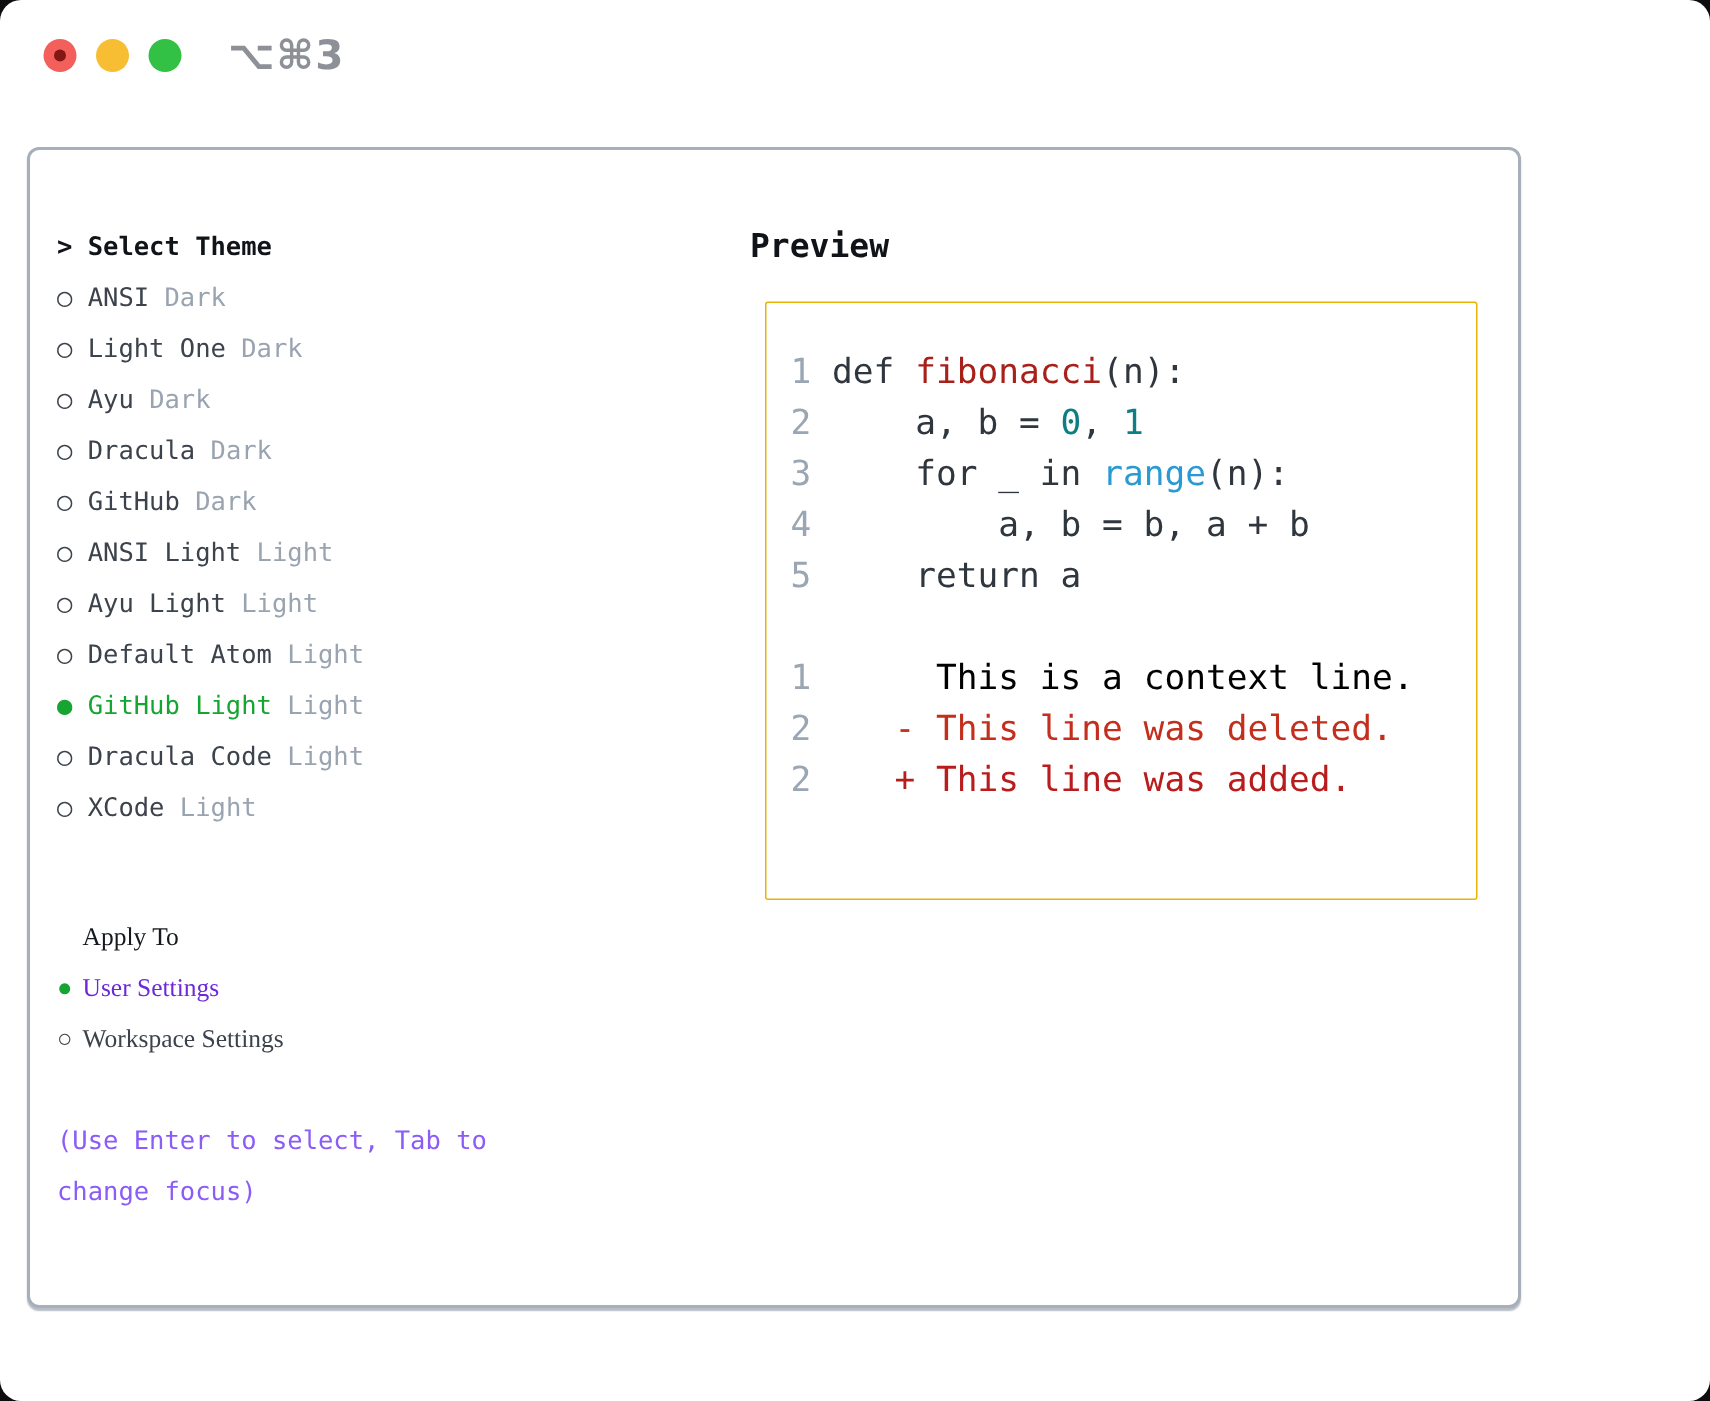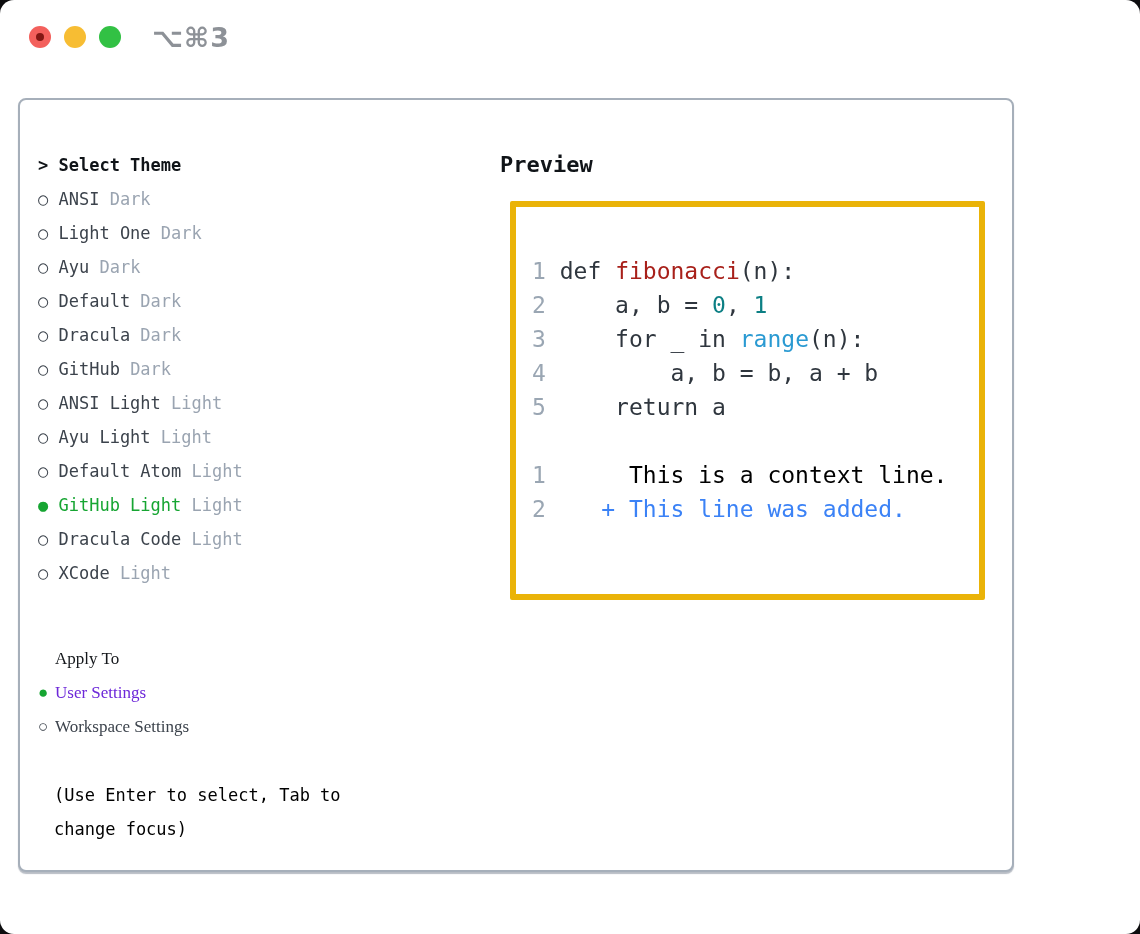--- a/index.html
+++ b/index.html
@@ -28,36 +28,36 @@
   .radio{color:#3d444d;}
   .radio.sel{color:#16a532;}
   .tname{color:#3c434c;}
   .tname.sel{color:#16a532;}
   .suffix{color:#9aa4b1;}
   .apply-block{margin-top:52px;font-family:Liberation Serif, serif;}
   .apply-label{color:#15181c;}
   .opt-name{color:#3c434c;}
   .opt-name.sel{color:#6d28d9;}
   .hint-block{margin-top:34px;}
-  .hint{color:#000000;margin-left:16px;}
+  .hint{color:#8b5cf6;}
   
   .right-col{position:absolute;left:480px;top:48px;width:496px;}
   .preview-heading{color:#101418;font-weight:bold;white-space:pre;height:34px;line-height:34px;font-size:22px;}
-  .preview-box{margin-left:10px;margin-top:19px;width:475px;height:399px;border:6px solid #eab308;
-               border-radius:2px;box-sizing:border-box;padding:47px 14px 42px 16px;overflow:hidden;}
+  .preview-box{margin-left:10px;margin-top:19px;width:475px;height:399px;border:1px solid #eab308;
+               border-radius:2px;box-sizing:border-box;padding:29px 14px 42px 16px;overflow:hidden;}
   .code-row{white-space:pre;height:34px;line-height:34px;font-size:23px;}
   .ln{color:#9aa6b3;}
   .code{color:#2f363e;}
   .kw{color:#2f363e;}
   .fn{color:#a8201a;}
   .num{color:#0c7f84;}
   .builtin{color:#2a9ad2;}
   .ctx{color:#000000;}
   .del{color:#c42e1d;}
-  .add{color:#3b82f6;}
+  .add{color:#b91c1c;}
 </style>
 </head>
 <body>
 
 <div class="window">
 
   <div class="titlebar">
     <span class="tl-dot tl-red">
         <span class="inner"></span>
       </span>
@@ -67,21 +67,20 @@
   </div>
 
   <div class="panel">
 
     <div class="left-col">
       <div class="row"><span class="marker hdr-marker">&gt;</span><span class="hdr-label">Select Theme</span></div>
       <div id="theme-rows">
           <div class="row"><span class="marker radio">○</span><span class="tname">ANSI</span><span class="suffix"> Dark</span></div>
           <div class="row"><span class="marker radio">○</span><span class="tname">Light One</span><span class="suffix"> Dark</span></div>
           <div class="row"><span class="marker radio">○</span><span class="tname">Ayu</span><span class="suffix"> Dark</span></div>
-          <div class="row"><span class="marker radio">○</span><span class="tname">Default</span><span class="suffix"> Dark</span></div>
           <div class="row"><span class="marker radio">○</span><span class="tname">Dracula</span><span class="suffix"> Dark</span></div>
           <div class="row"><span class="marker radio">○</span><span class="tname">GitHub</span><span class="suffix"> Dark</span></div>
           <div class="row"><span class="marker radio">○</span><span class="tname">ANSI Light</span><span class="suffix"> Light</span></div>
           <div class="row"><span class="marker radio">○</span><span class="tname">Ayu Light</span><span class="suffix"> Light</span></div>
           <div class="row"><span class="marker radio">○</span><span class="tname">Default Atom</span><span class="suffix"> Light</span></div>
           <div class="row"><span class="marker radio sel">●</span><span class="tname sel">GitHub Light</span><span class="suffix"> Light</span></div>
           <div class="row"><span class="marker radio">○</span><span class="tname">Dracula Code</span><span class="suffix"> Light</span></div>
           <div class="row"><span class="marker radio">○</span><span class="tname">XCode</span><span class="suffix"> Light</span></div>
         </div>
 
@@ -103,19 +102,20 @@
       <div class="preview-heading">Preview</div>
       <div class="preview-box">
         <div id="code-rows">
             <div class="code-row"><span class="ln">1</span><span class="code"> </span><span class="kw">def</span><span class="code"> </span><span class="fn">fibonacci</span><span class="code">(n):</span></div>
             <div class="code-row"><span class="ln">2</span><span class="code">     a, b = </span><span class="num">0</span><span class="code">, </span><span class="num">1</span></div>
             <div class="code-row"><span class="ln">3</span><span class="code">     </span><span class="kw">for</span><span class="code"> _ </span><span class="kw">in</span><span class="code"> </span><span class="builtin">range</span><span class="code">(n):</span></div>
             <div class="code-row"><span class="ln">4</span><span class="code">         a, b = b, a + b</span></div>
             <div class="code-row"><span class="ln">5</span><span class="code">     </span><span class="kw">return</span><span class="code"> a</span></div>
             <div class="code-row"></div>
             <div class="code-row"><span class="ln">1</span><span class="ctx">      </span><span class="ctx">This is a context line.</span></div>
+            <div class="code-row"><span class="ln">2</span><span class="code">    </span><span class="del">- This line was deleted.</span></div>
             <div class="code-row"><span class="ln">2</span><span class="code">    </span><span class="add">+ This line was added.</span></div>
           </div>
       </div>
     </div>
 
   </div>
 </div>
 
 </body></html>

